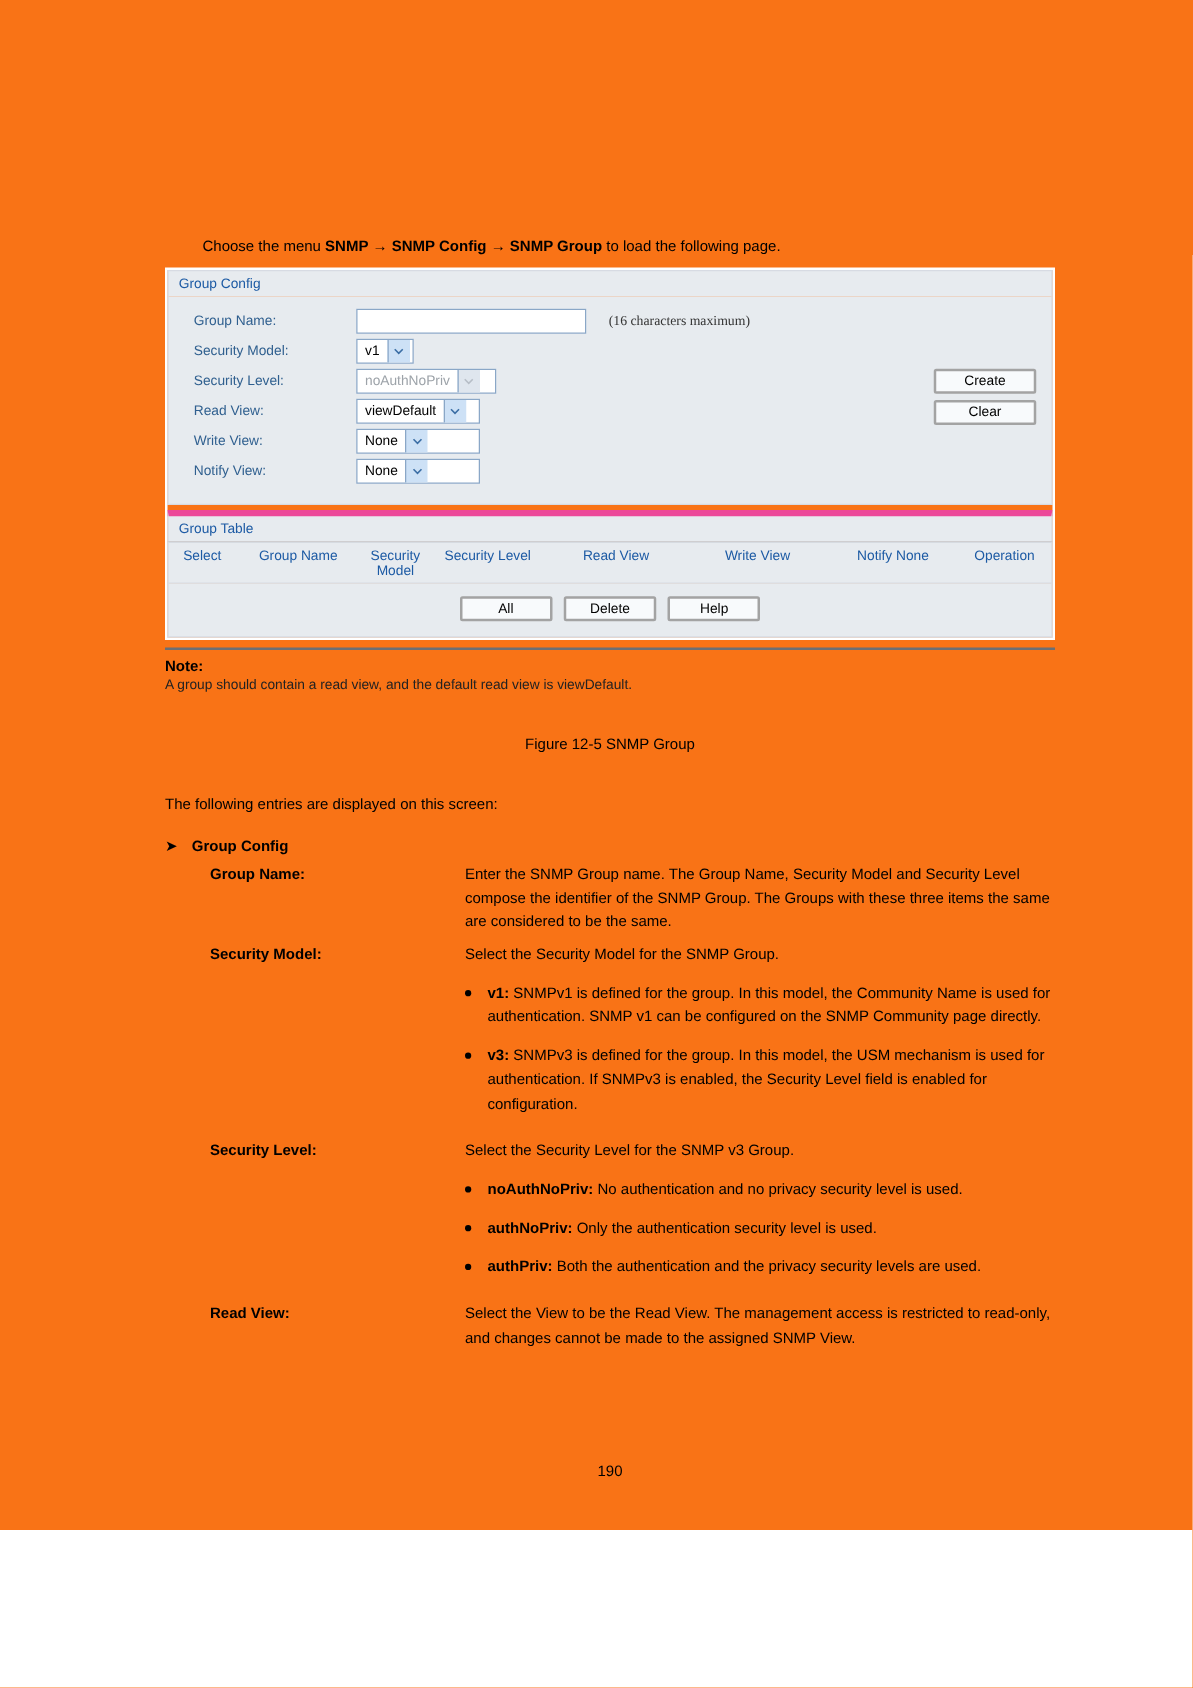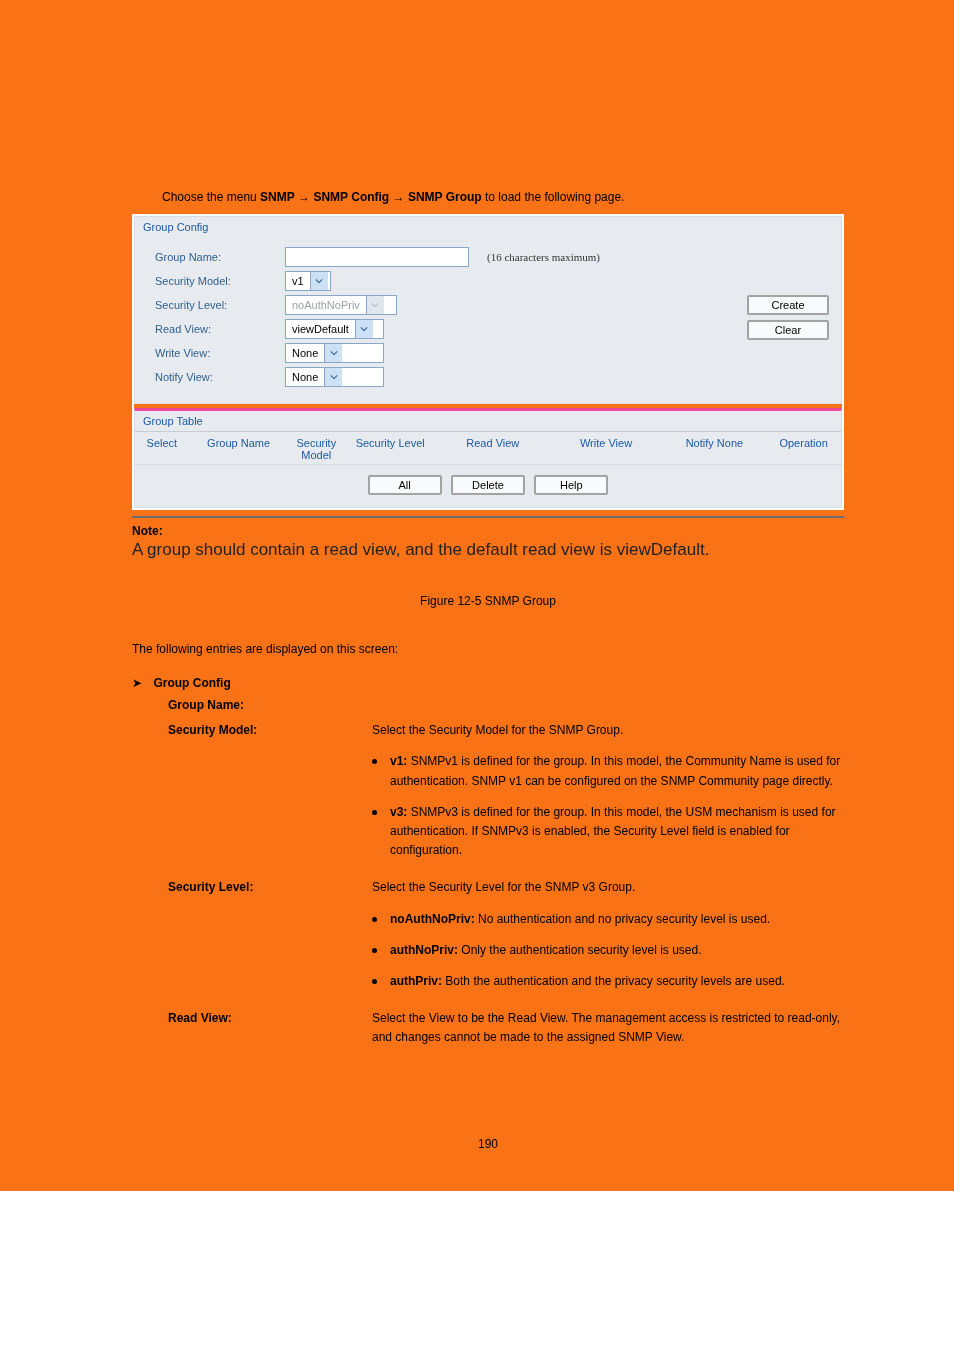--- a/index.html
+++ b/index.html
@@ -40,21 +40,21 @@
   .th:nth-child(4){ width:96px; }
   .th:nth-child(5){ width:118px; }
   .th:nth-child(6){ width:118px; }
   .th:nth-child(7){ width:108px; }
   .th:nth-child(8){ width:78px; }
 
   .table-actions { text-align:center; padding:10px 0 12px 0; background:#e7ebef; border:1px solid #d7dbe3; border-top:0; }
   .hr-end { border:0; border-top:2px solid #6b6f75; margin:6px 0 6px 0; }
 
   .note-title { font-weight:bold; font-size:12px; }
-  .note-body { font-size:17px; color:#222; margin-top:2px; }
+  .note-body { font-size:11px; color:#222; margin-top:2px; }
 
   .fig-center { text-align:center; font-size:12px; margin-top:34px; }
 
   .entries-head { font-size:12px; margin-top:34px; }
   .bullet-tri { display:inline-block; transform:scaleX(1); margin-right:8px; color:#000; }
 
   .desc-block { margin:4px 0 0 36px; font-size:12px; }
   .desc-row { display:flex; margin:6px 0; line-height:1.6; }
   .desc-term { width:204px; flex:0 0 204px; font-weight:bold; }
   .desc-def { flex:1; }
@@ -146,21 +146,21 @@
                 </div>
               </div>
             </div>
             <div class="side-buttons" style="align-self:center;">
               <span class="btn">Create</span>
               <span class="btn">Clear</span>
             </div>
           </div>
         </div>
 
-        <div class="section-title" style="border-top:3px solid #ec4899; margin-top:4px;">Group Table</div>
+        <div class="section-title" style="border-top:5px solid #ec4899; margin-top:4px;">Group Table</div>
         <div class="table-head">
           <div class="th-row">
             <div class="th">Select</div>
             <div class="th">Group Name</div>
             <div class="th" style="white-space:pre-line;">Security
 Model</div>
             <div class="th">Security Level</div>
             <div class="th">Read View</div>
             <div class="th">Write View</div>
             <div class="th">Notify None</div>
@@ -184,20 +184,21 @@
 
     <div style="margin-top:20px; font-size:12px;">
       <span class="bullet-tri">➤</span>
       <b>Group Config</b>
     </div>
 
     <div class="desc-block">
 
       <div class="desc-row">
         <div class="desc-term">Group Name:</div>
+        <div class="desc-def">Enter the SNMP Group name. The Group Name, Security Model and Security Level compose the identifier of the SNMP Group. The Groups with these three items the same are considered to be the same.</div>
       </div>
 
       <div class="desc-row">
         <div class="desc-term">Security Model:</div>
         <div class="desc-def">
           <span>Select the Security Model for the SNMP Group.</span>
           <ul class="sub-b">
             <li><b>v1:</b> <span>SNMPv1 is defined for the group. In this model, the Community Name is used for authentication. SNMP v1 can be configured on the SNMP Community page directly.</span></li>
             <li><b>v3:</b> <span>SNMPv3 is defined for the group. In this model, the USM mechanism is used for authentication. If SNMPv3 is enabled, the Security Level field is enabled for configuration.</span></li>
           </ul>

